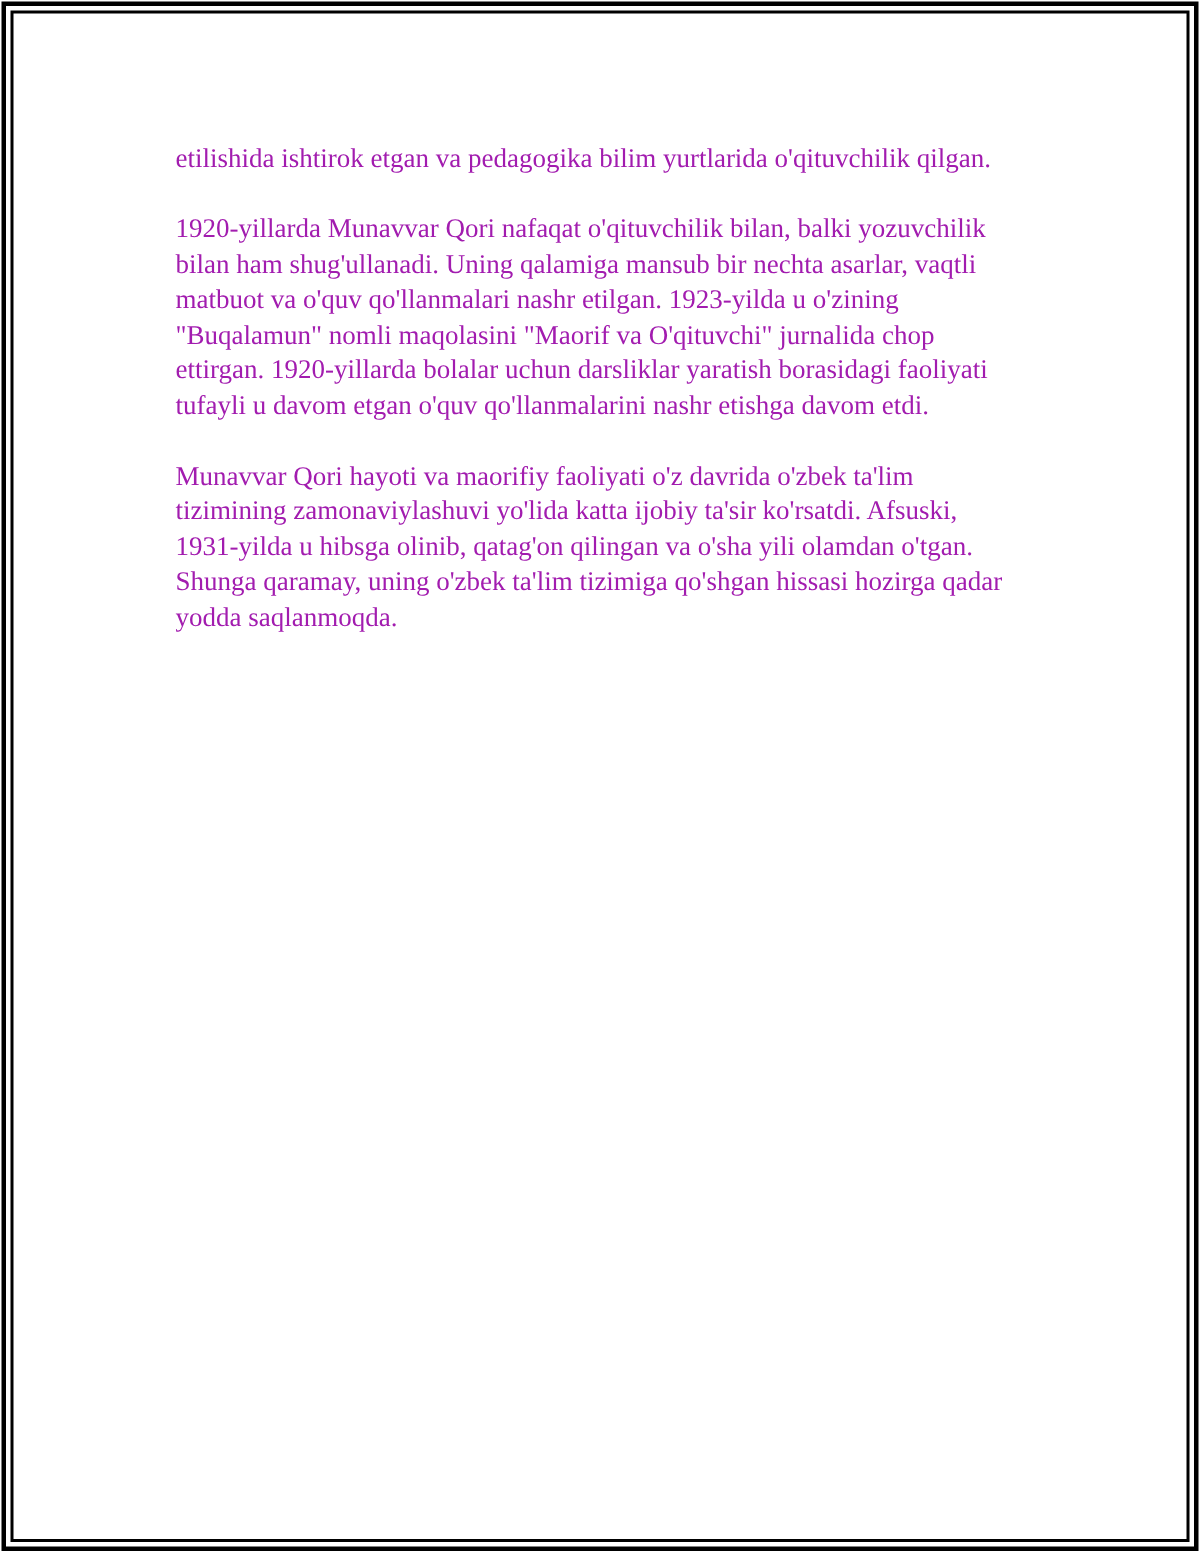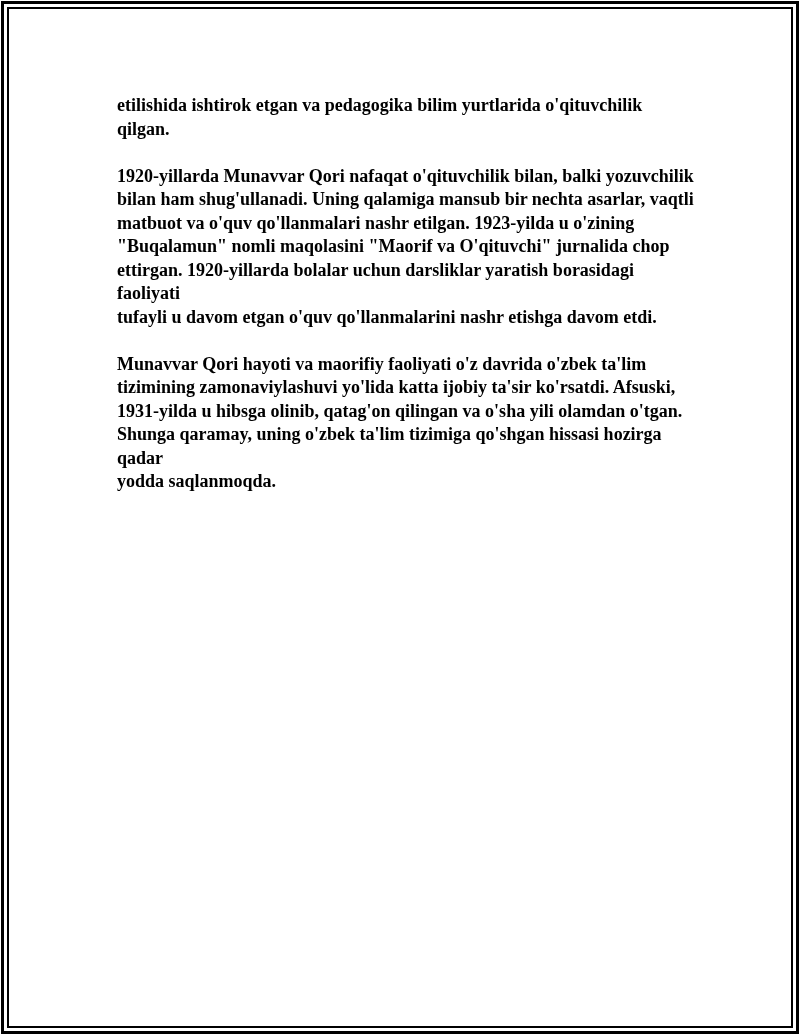--- a/index.html
+++ b/index.html
@@ -32,22 +32,21 @@
       border: 2px solid #000000;
     }
     .content {
       position: absolute;
       left: 117px;
       top: 94px;
       width: 580px;
       font-family: "Liberation Serif", serif;
       font-size: 18px;
       line-height: 23.5px;
-      color: #000000;
-      font-weight: bold;
+      color: #a21caf;
     }
     .paragraph {
       margin: 0 0 23.5px 0;
       white-space: pre-line;
     }
   </style>
 </head>
 <body>
 
 <div class="page-border-outer"></div>

